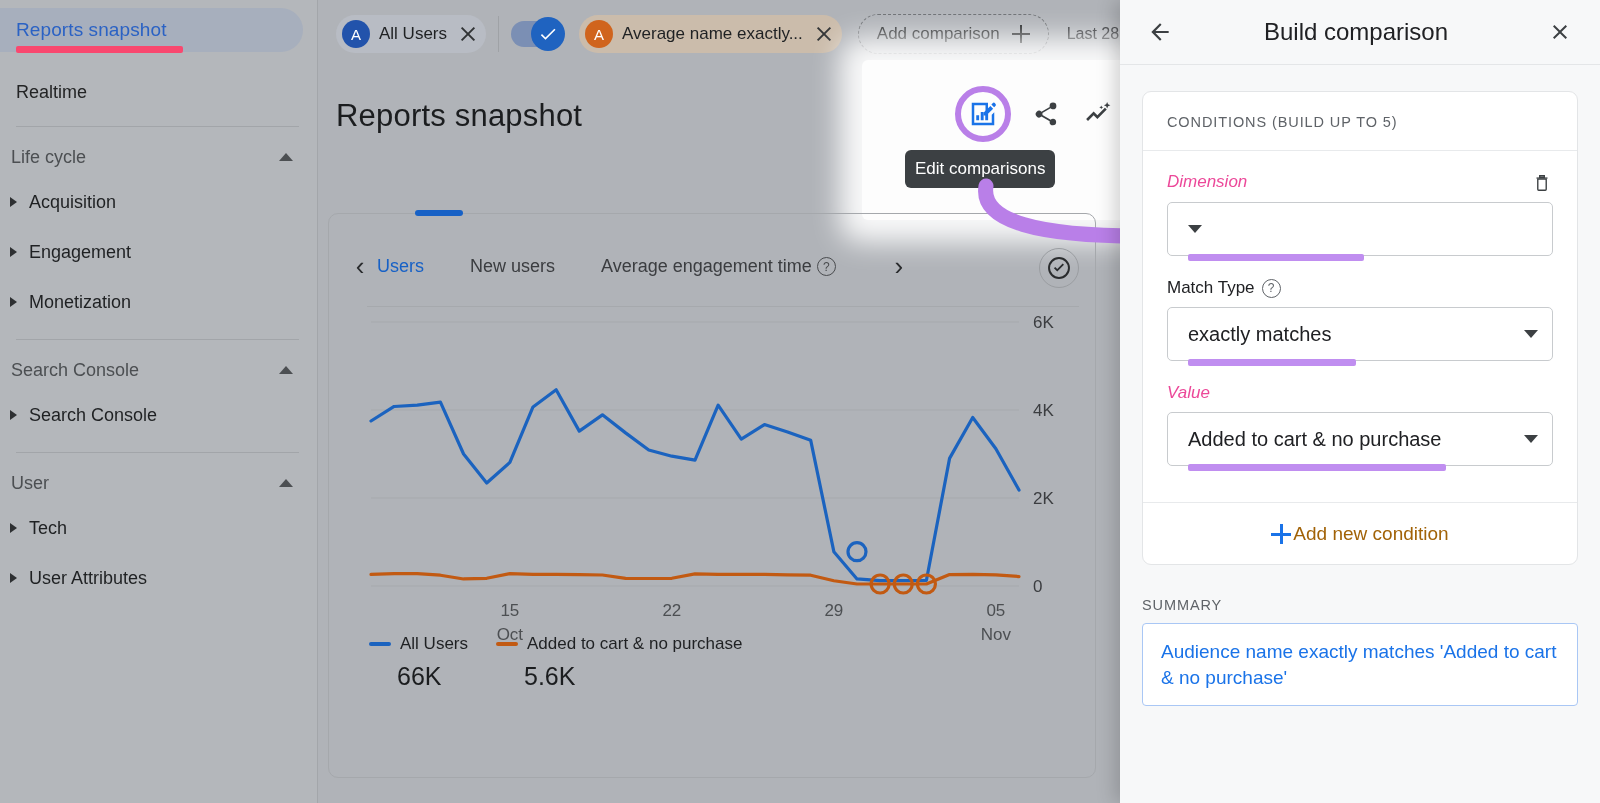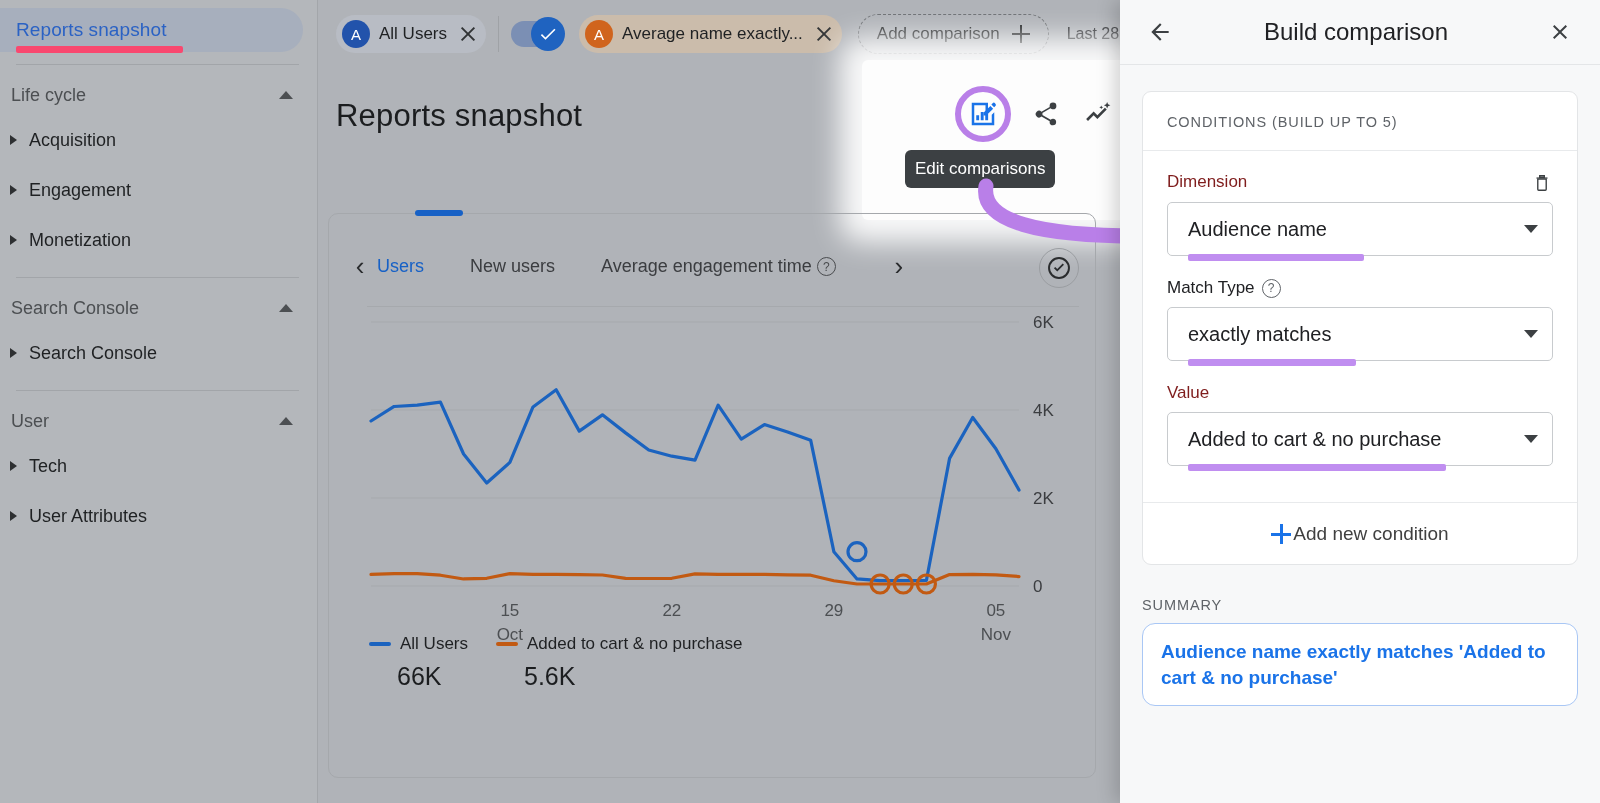--- a/index.html
+++ b/index.html
@@ -323,22 +323,23 @@
   .cond-header {
     padding: 22px 24px 20px 24px;
     font-size: 14.5px;
     letter-spacing: .9px;
     color: #5f6368;
     border-bottom: 1px solid #e8eaec;
   }
   .cond-body { padding: 20px 24px 14px 24px; }
   .row-label {
     display: flex; align-items: center; justify-content: space-between;
-    font-size: 17px; color: #7f1d1d;
+    font-size: 17px; color: #ec4899;
     margin-bottom: 9px;
+    font-style: italic;
   }
   .trash-icon { width: 22px; height: 22px; }
   .select {
     position: relative;
     height: 54px;
     border: 1px solid #c8cbce;
     border-radius: 5px;
     display: flex; align-items: center;
     padding: 0 14px 0 20px;
     background: #fff;
@@ -363,57 +364,59 @@
     width: 19px; height: 19px; border-radius: 50%;
     border: 1.6px solid #5f6368; font-size: 12px; color: #5f6368;
     margin-left: 7px;
   }
   .label-inline { display: flex; align-items: center; font-size: 17px; color: #202124; margin-bottom: 9px;}
   .add-cond {
     border-top: 1px solid #e8eaec;
     height: 62px;
     display: flex; align-items: center; justify-content: center;
     gap: 2px;
-    color: #404040; font-size: 19px;
+    color: #a16207; font-size: 19px;
   }
   .plus-blue { position: relative; width: 20px; height: 20px; }
   .plus-blue::before, .plus-blue::after { content:""; position:absolute; background:#1a73e8; }
   .plus-blue::before { left:0; top:9px; width:20px; height:3px; }
   .plus-blue::after { top:0; left:9px; height:20px; width:3px; }
 
   .summary-label {
     margin: 32px 22px 10px 22px;
     font-size: 14.5px; letter-spacing: .9px; color: #5f6368;
   }
   .summary-box {
     margin: 0 22px;
     border: 1px solid #a9c7f5;
-    border-radius: 13px;
+    border-radius: 4px;
     background: #fff;
     padding: 15px 18px;
     color: #1a73e8;
     font-size: 19px;
     line-height: 1.35;
-    font-weight: bold;
   }
 </style>
 </head>
 <body>
 
 <div id="root">
 
   <div class="app-dim"></div>
 
   <div class="sidebar">
 
     <div class="nav-pill">
       <span class="lbl">Reports snapshot</span>
     </div>
     <div class="underline-pink"></div>
 
+    <div class="nav-item" style="margin-top:18px">
+      <span>Realtime</span>
+    </div>
 
     <div class="nav-sep"></div>
 
     <div class="nav-group">
       <span>Life cycle</span>
       <span class="caret-up"></span>
     </div>
 
     <div class="nav-row">
       <span class="tri-right"></span>
@@ -625,21 +628,20 @@
           <span>Dimension</span>
           <span class="trash-icon">
             <svg width="22" height="22" viewBox="0 0 24 24">
               <path d="M6 7h12v1.4H6z" fill="#3c4043"></path>
               <path d="M7.4 8.8h9.2V20a1 1 0 0 1-1 1H8.4a1 1 0 0 1-1-1z" fill="none" stroke="#3c4043" stroke-width="1.5"></path>
               <path d="M9.5 5.2h5v1.9h-5z" fill="none" stroke="#3c4043" stroke-width="1.5"></path>
             </svg>
           </span>
         </div>
         <div class="select">
-          <span class="sel-text">Audience name</span>
           <span class="sel-caret"></span>
           <span class="ul-purple" style="width:176px"></span>
         </div>
 
         <div class="label-inline">
           <span>Match Type</span>
           <span class="help-dot">?</span>
         </div>
         <div class="select">
           <span class="sel-text">exactly matches</span>

